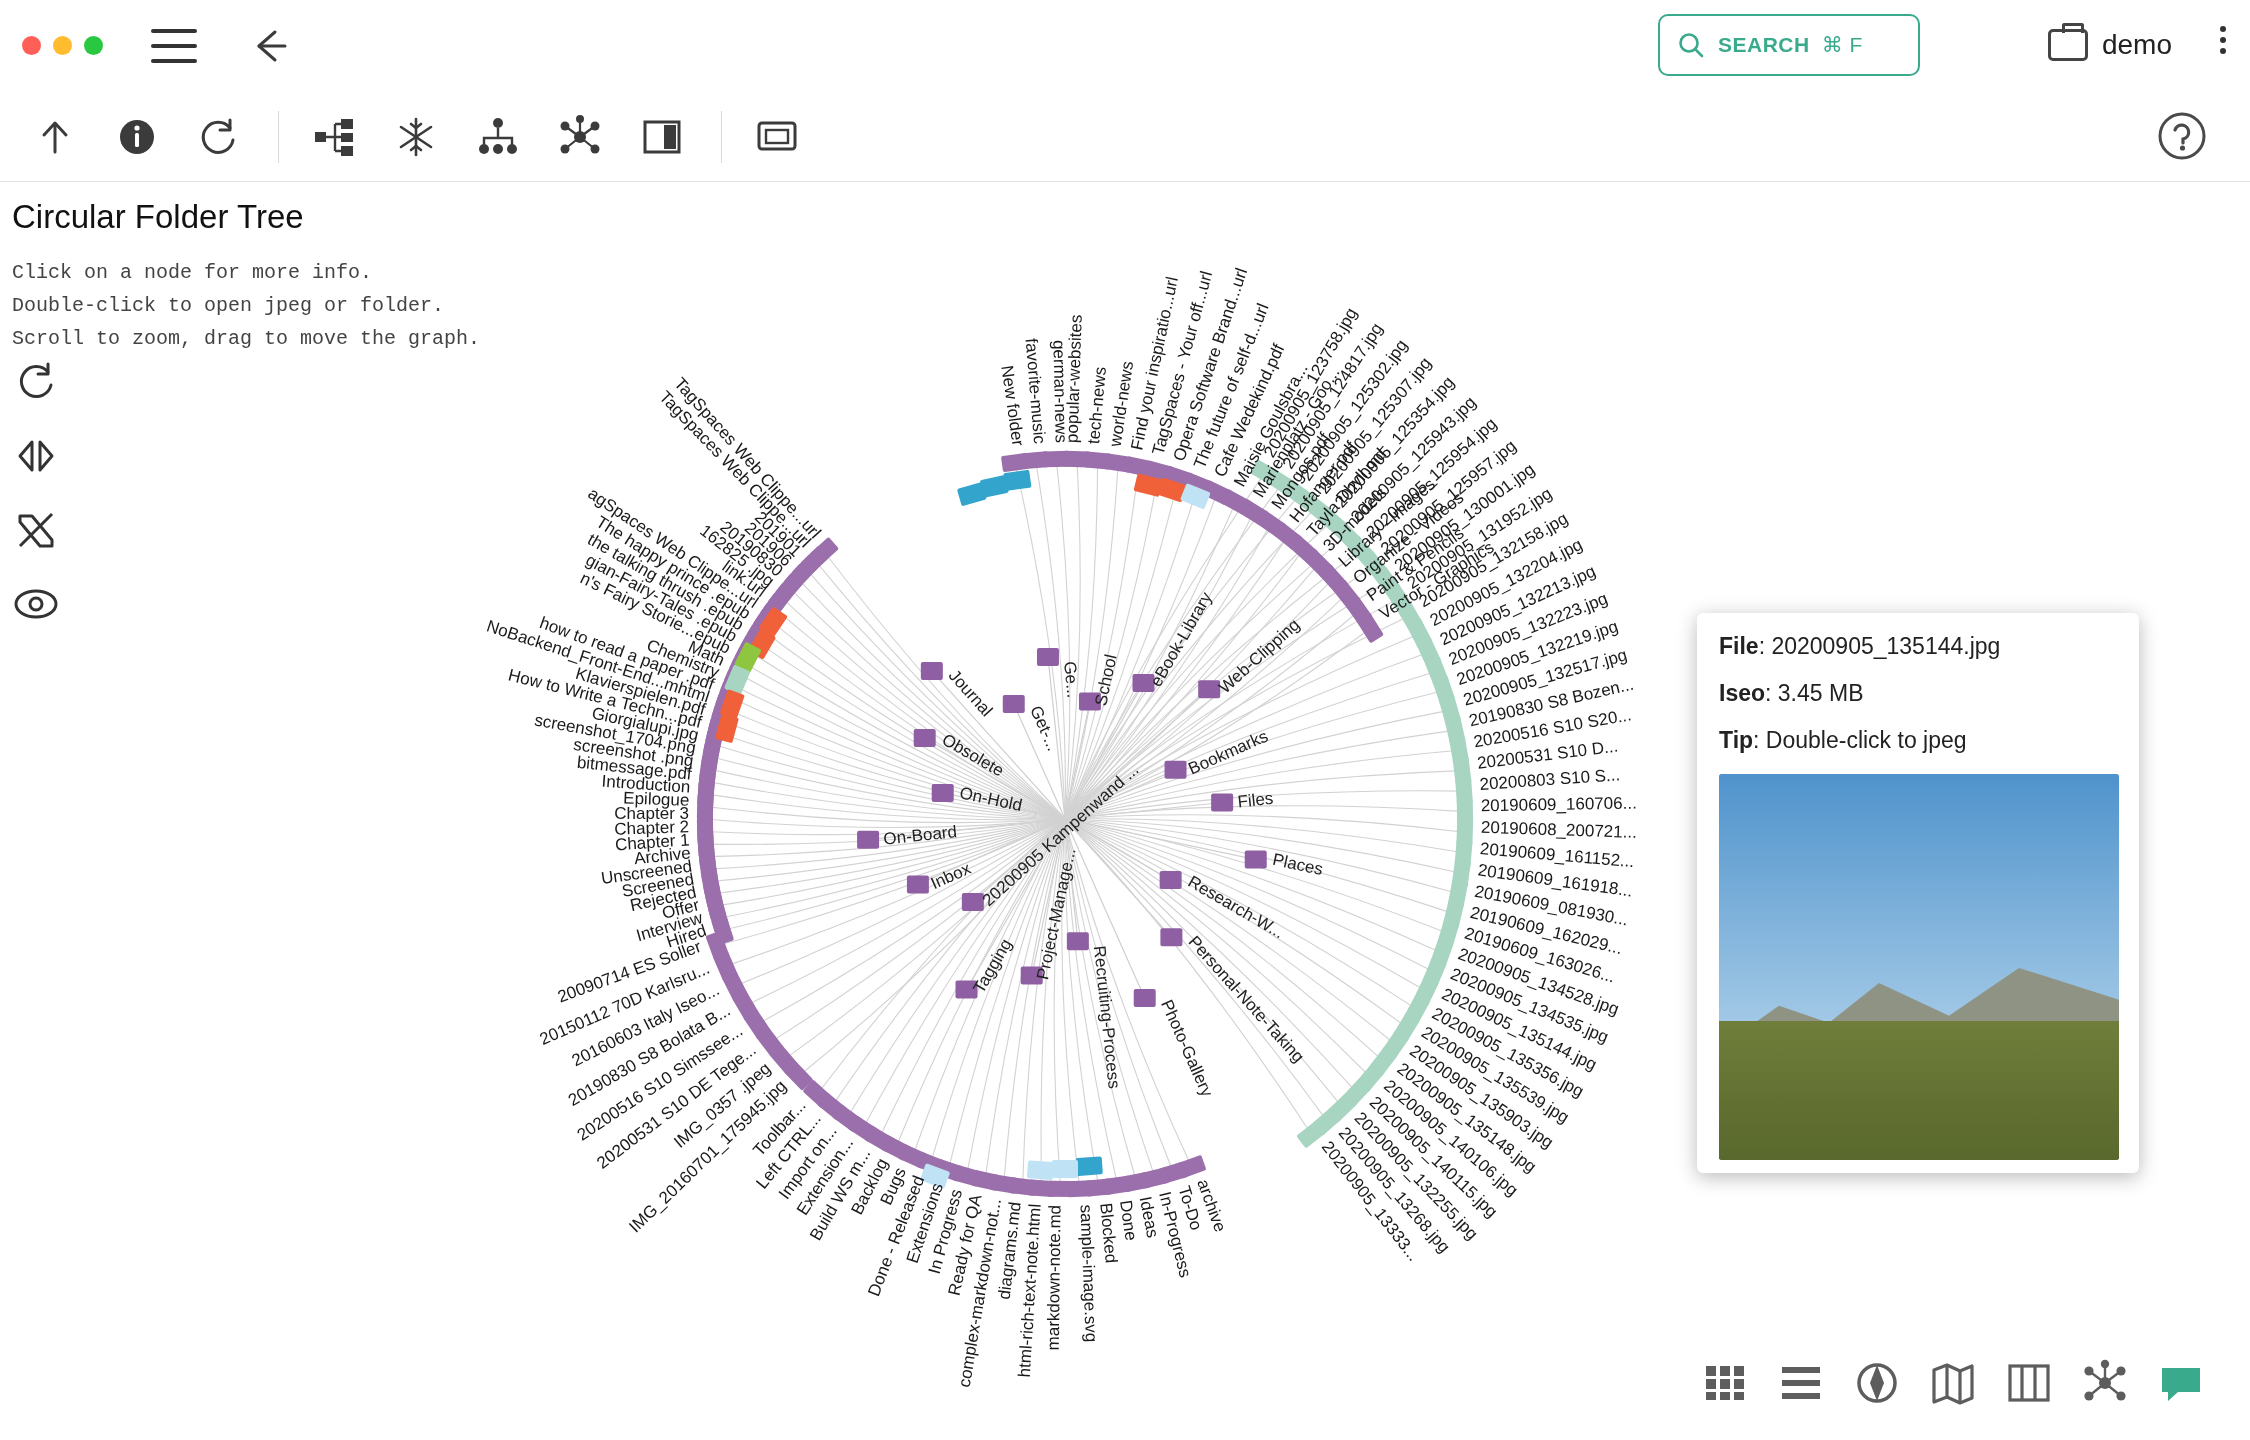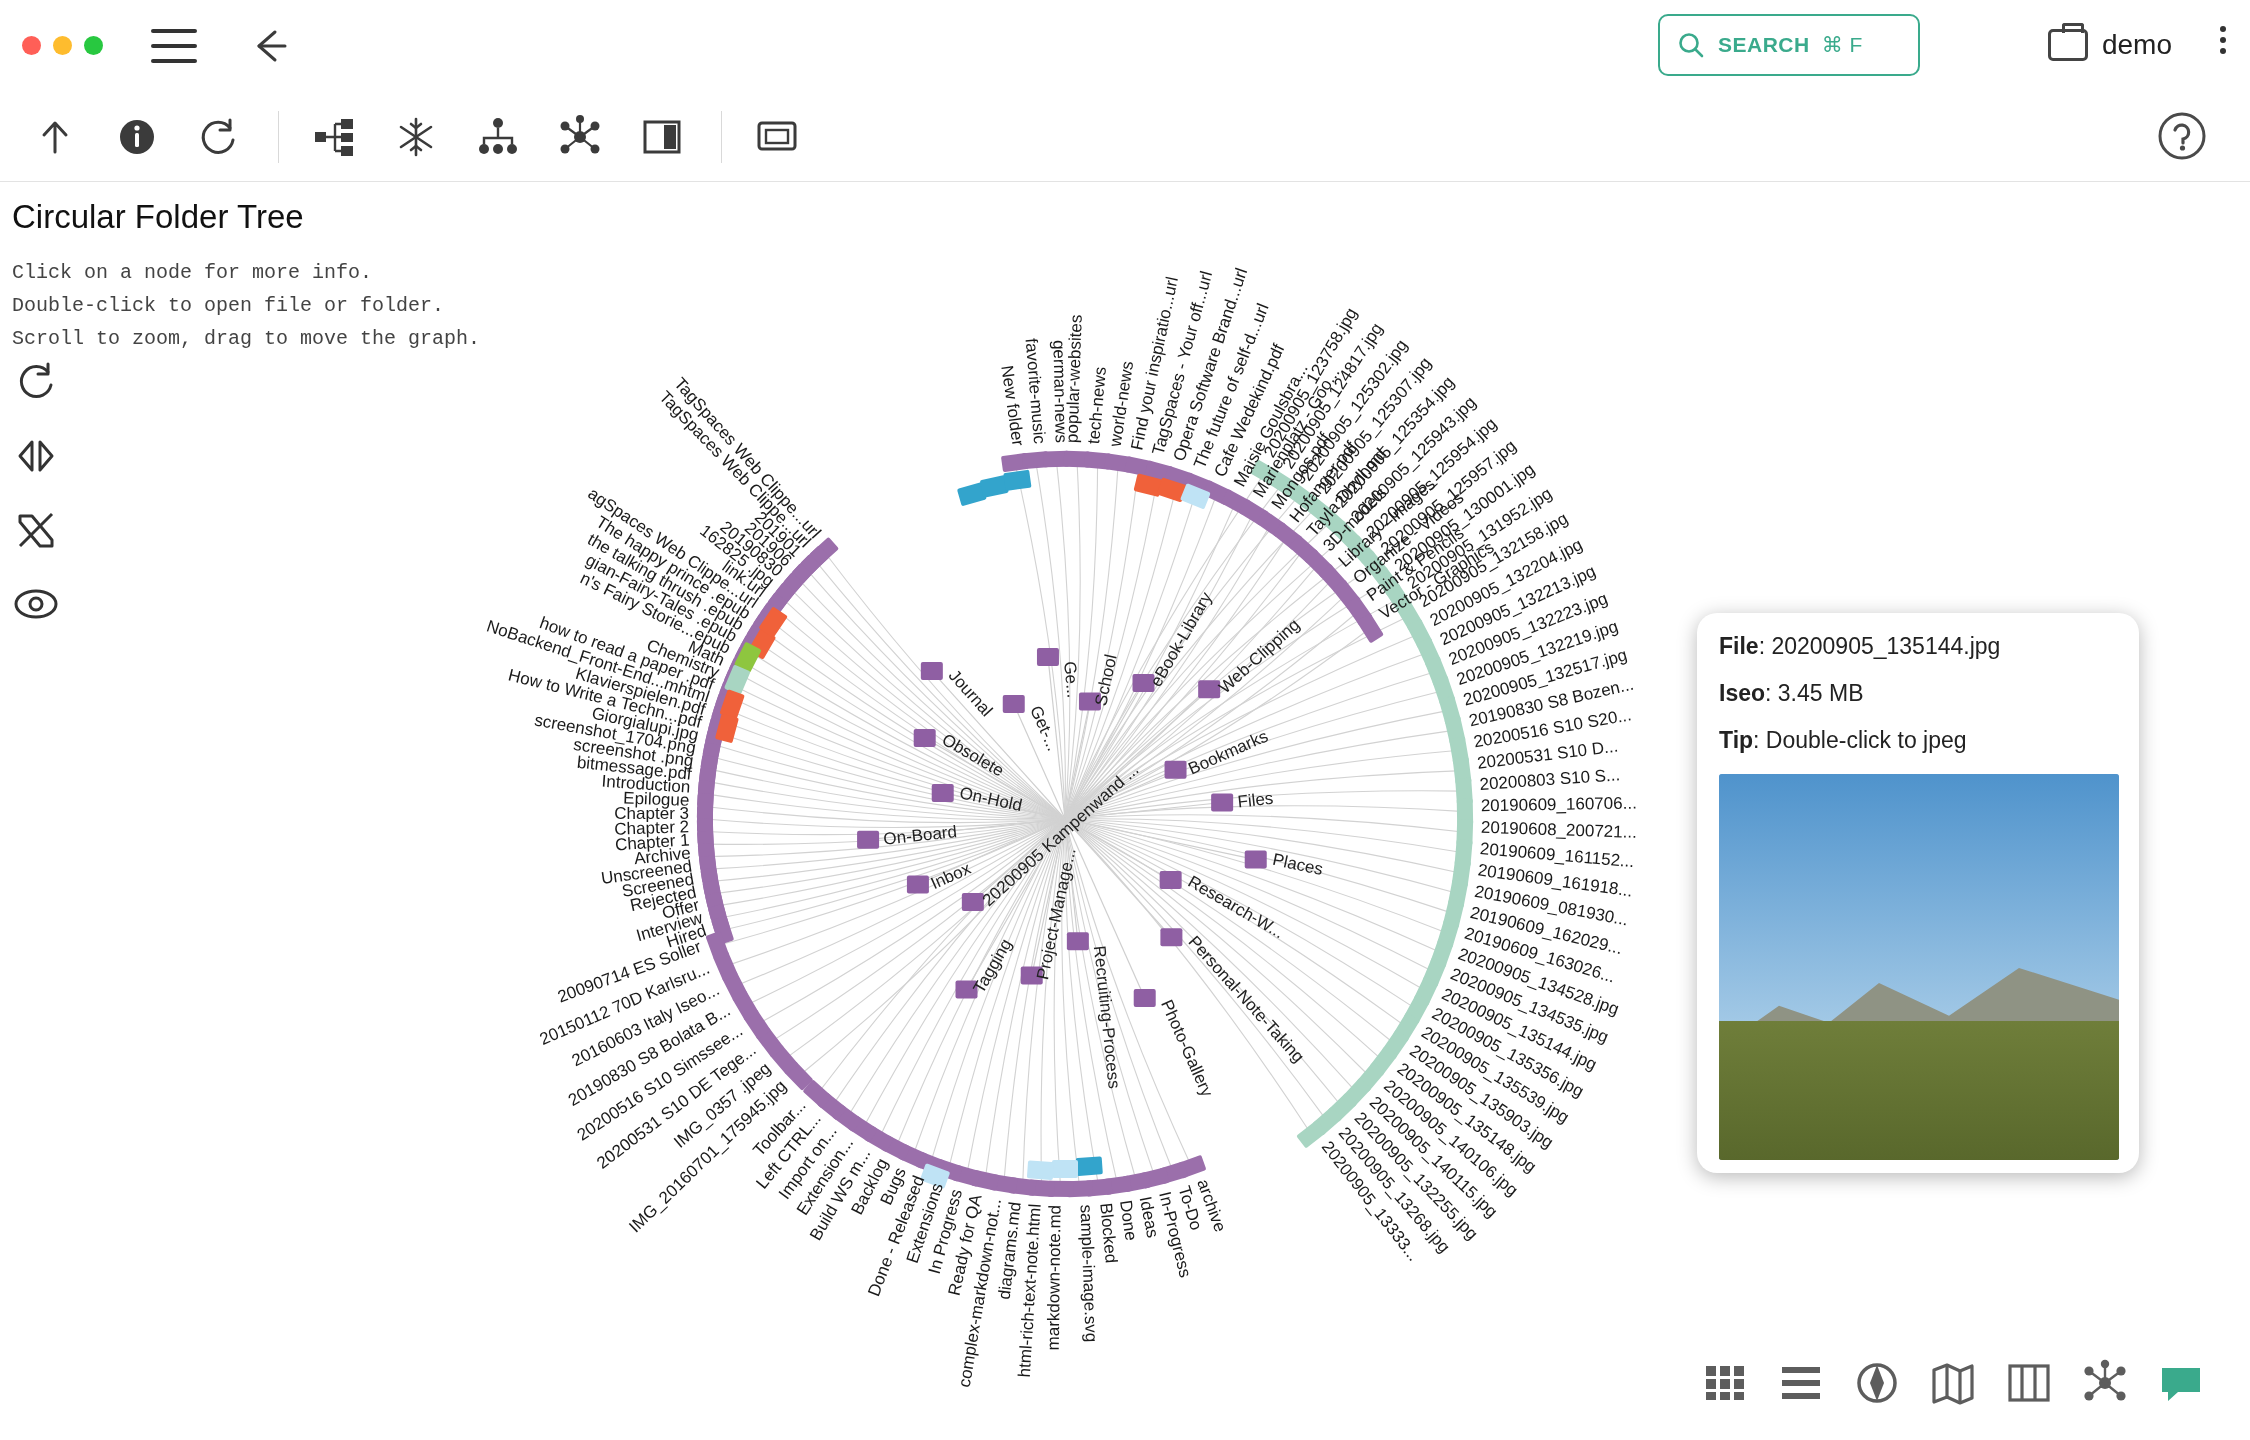--- a/index.html
+++ b/index.html
@@ -83,21 +83,21 @@
   .left-tools .lt { width: 48px; height: 48px; cursor: pointer; color: #333; }
   .left-tools svg { width: 48px; height: 48px; }
 
   
   .graph { position: absolute; left: 0; top: 182px; width: 2250px; height: 1258px; overflow: hidden; }
   .graph svg { position: absolute; left: 0; top: 0; }
 
   
   .tooltip {
     position: absolute; left: 1697px; top: 613px; width: 442px; height: 560px;
-    background: #ffffff; border-radius: 20px;
+    background: #ffffff; border-radius: 6px;
     box-shadow: 0 4px 20px rgba(0,0,0,0.28);
     padding: 20px 22px;
   }
   .tooltip .row { font-size: 23px; color: #222; margin-bottom: 20px; }
   .tooltip .row b { font-weight: bold; }
   .tt-photo {
     width: 400px; height: 386px; border-radius: 3px; overflow: hidden;
     position: relative; background: #7fb4dc;
   }
   .tt-sky { position: absolute; inset: 0; background: linear-gradient(#4f93cc, #a9cde8 70%, #c8dced 100%); }
@@ -243,21 +243,21 @@
         <circle cx="26" cy="26" r="22" fill="none" stroke="#4a4a4a" stroke-width="3"></circle>
         <path d="M19 20 a7 7 0 1 1 8 9 v4" fill="none" stroke="#4a4a4a" stroke-width="3.2" stroke-linecap="round"></path>
         <circle cx="26.5" cy="38" r="2.6" fill="#4a4a4a"></circle>
       </svg>
   </div>
 </div>
 
 <div class="panel-title">Circular Folder Tree</div>
 <div class="panel-hints">
   <div>Click on a node for more info.</div>
-  <div>Double-click to open file or folder.</div>
+  <div>Double-click to open jpeg or folder.</div>
   <div>Scroll to zoom, drag to move the graph.</div>
 </div>
 
 <div class="left-tools">
   <div class="lt">
     <svg viewBox="0 0 48 48">
         <path d="M36 14 A15 15 0 1 0 39 27" fill="none" stroke="#333" stroke-width="3" stroke-linecap="round"></path>
         <path d="M36 6 L36 16 L26 16" fill="none" stroke="#333" stroke-width="3" stroke-linecap="round" stroke-linejoin="round"></path>
       </svg>
   </div>

